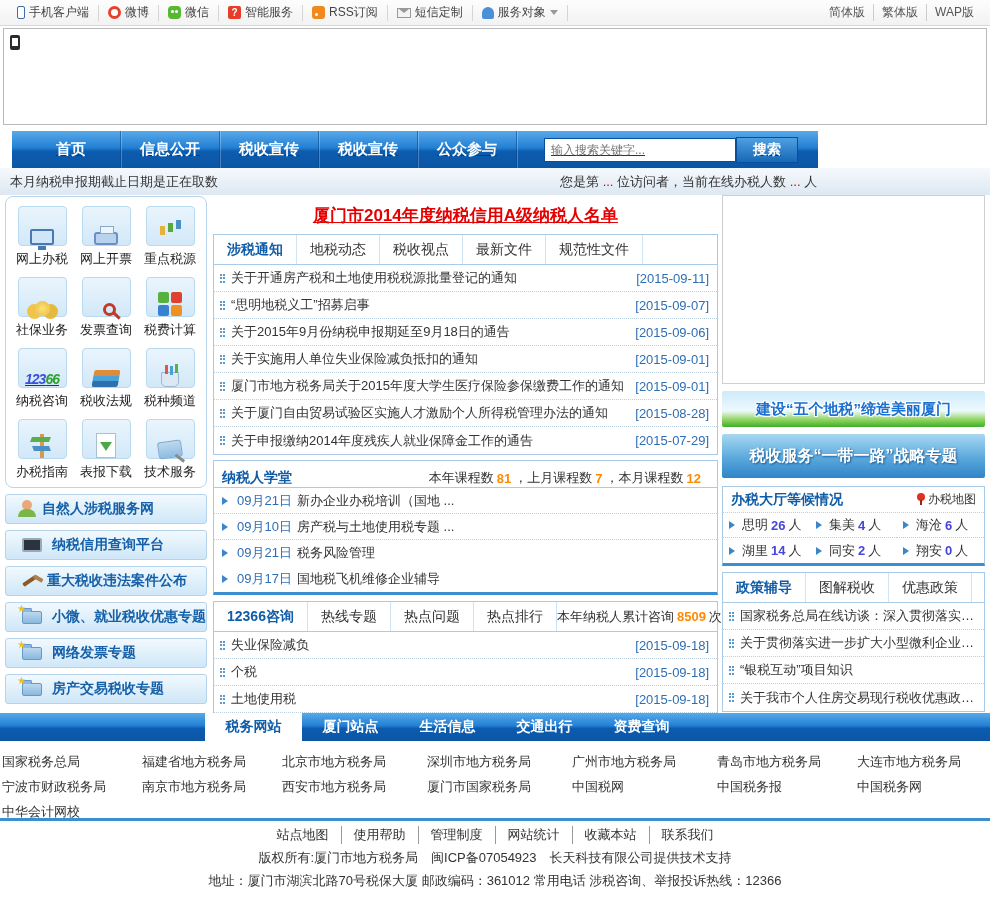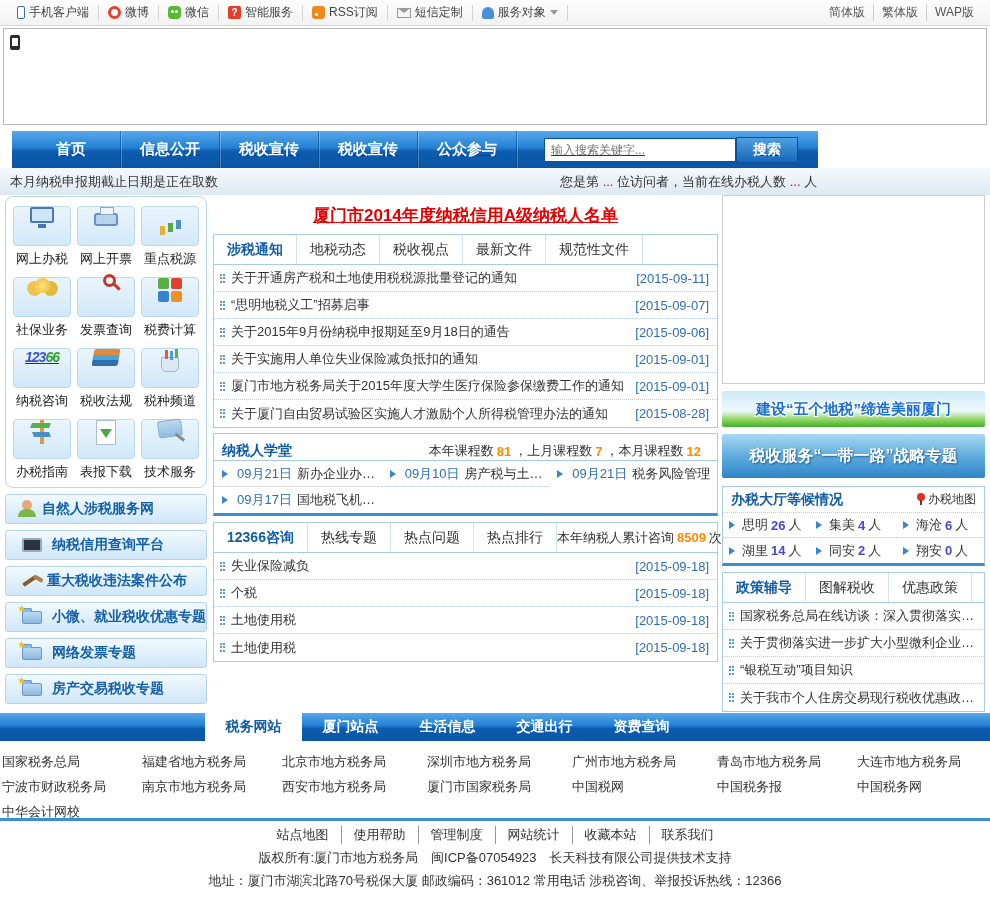--- a/index.html
+++ b/index.html
@@ -57,22 +57,22 @@
   #statusbar .vis{position:absolute;left:560px;white-space:nowrap;}
   .red-dots{color:#e60000;}
   
   #sidebar{position:absolute;top:196px;left:5px;width:202px;}
   #center{position:absolute;top:196px;left:213px;width:505px;}
   #rightcol{position:absolute;top:195px;left:722px;width:263px;}
   
   .svc-panel{border:1px solid #b8d6ee;border-radius:8px;padding:9px 4px 6px;
     display:grid;grid-template-columns:repeat(3,1fr);row-gap:9px;background:#fff;}
   .svc{display:flex;flex-direction:column;align-items:center;gap:4px;cursor:pointer;}
-  .svc-tile{width:58px;height:40px;border:1px solid #b9d9ef;border-radius:4px;
-    background:linear-gradient(#eaf5fd,#d2e8f8);display:flex;align-items:flex-start;justify-content:center;text-decoration:underline;}
+  .svc-tile{width:49px;height:40px;border:1px solid #b9d9ef;border-radius:4px;
+    background:linear-gradient(#eaf5fd,#d2e8f8);display:flex;align-items:flex-end;justify-content:center;text-decoration:underline;}
   .svc-label{font-size:13px;color:#222;white-space:nowrap;}
   
   .ic-monitor{width:24px;height:16px;border:2px solid #4a78b0;background:#cfe6f8;border-radius:2px;position:relative;}
   .ic-monitor::after{content:"";position:absolute;left:6px;bottom:-7px;width:8px;height:4px;background:#4a78b0;}
   .ic-printer{width:24px;height:13px;background:#b9d2ee;border:2px solid #6b8fc0;border-radius:3px;position:relative;margin-top:6px;}
   .ic-printer::before{content:"";position:absolute;top:-8px;left:4px;width:12px;height:6px;background:#eef4fb;border:1px solid #8aa8cc;}
   .ic-chart{width:5px;height:9px;background:#e3b23c;box-shadow:8px -3px 0 #5aa842,16px -6px 0 #4a90c4;align-self:flex-end;margin:0 16px 10px 0;}
   .ic-coins{width:15px;height:15px;border-radius:50%;background:radial-gradient(#ffe27a,#e8b83a);box-shadow:-8px 3px 0 #f0c44a,8px 3px 0 #e5b93e;}
   .ic-mag{width:13px;height:13px;border:3px solid #c03a2b;border-radius:50%;position:relative;margin:-4px -6px 0 0;}
   .ic-mag::after{content:"";position:absolute;width:9px;height:3px;background:#c03a2b;transform:rotate(45deg);right:-8px;bottom:-4px;}
@@ -120,21 +120,21 @@
   ul.news{list-style:none;}
   ul.news li{height:27px;display:flex;align-items:center;padding:0 8px 0 6px;
     border-bottom:1px dotted #b9cfe0;cursor:pointer;}
   ul.news li:last-child{border-bottom:none;}
   .blt{width:5px;height:9px;border-left:2px dotted #5a9ad0;border-right:2px dotted #5a9ad0;margin-right:6px;flex:none;}
   .news-title{font-size:13px;color:#333;overflow:hidden;white-space:nowrap;text-overflow:ellipsis;}
   .news-date{margin-left:auto;font-size:13px;color:#2e6eb4;padding-left:8px;flex:none;}
   .sec-head{height:27px;border-bottom:1px solid #a9cbe7;display:flex;align-items:flex-end;padding:0 8px;}
   .sec-title{font-size:14px;font-weight:bold;color:#0f5ca8;cursor:pointer;}
   .school-box{margin-top:5px;border-bottom:3px solid #3b8ed0;}
-  .school-grid{display:grid;grid-template-columns:1fr 1fr 1fr;}
+  .school-grid{display:grid;grid-template-columns:1fr;}
   .course{height:26px;display:flex;align-items:center;padding:0 4px 0 8px;gap:5px;
     border-bottom:1px dotted #b9cfe0;cursor:pointer;overflow:hidden;}
   .course:nth-last-child(-n+2){border-bottom:none;}
   .arr{width:0;height:0;border:4px solid transparent;border-left:6px solid #3a86c8;flex:none;}
   .course .cdate{color:#2e6eb4;font-size:13px;flex:none;}
   .course .ctitle{color:#333;font-size:13px;white-space:nowrap;overflow:hidden;text-overflow:ellipsis;}
   .consult-box{margin-top:6px;}
   
   #videobox{height:189px;border:1px solid #cfcfcf;background:#fff;}
   .rbanner{border-radius:2px;display:flex;align-items:center;justify-content:center;cursor:pointer;}
@@ -381,20 +381,25 @@
         </li>
       <li>
           <span class="blt"></span>
           <span class="news-title">厦门市地方税务局关于2015年度大学生医疗保险参保缴费工作的通知</span>
           <span class="news-date">[2015-09-01]</span>
         </li>
       <li>
           <span class="blt"></span>
           <span class="news-title">关于厦门自由贸易试验区实施人才激励个人所得税管理办法的通知</span>
           <span class="news-date">[2015-08-28]</span>
+        </li>
+      <li>
+          <span class="blt"></span>
+          <span class="news-title">关于申报缴纳2014年度残疾人就业保障金工作的通告</span>
+          <span class="news-date">[2015-07-29]</span>
         </li>
     </ul>
   </div>
 
   <div class="box school-box">
     <div class="sec-head">
       <span class="sec-title">纳税人学堂</span>
       <span class="tabs-extra">
         <span>本年课程数</span>
         <span class="num-orange">81</span>

